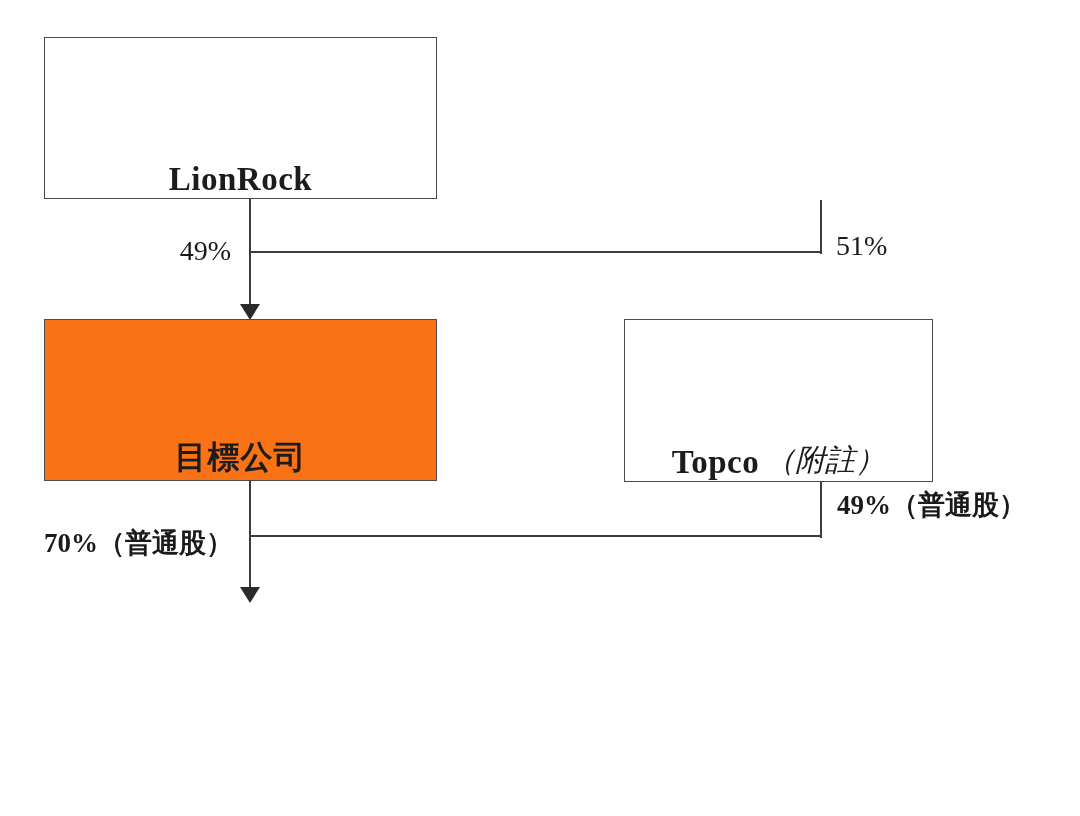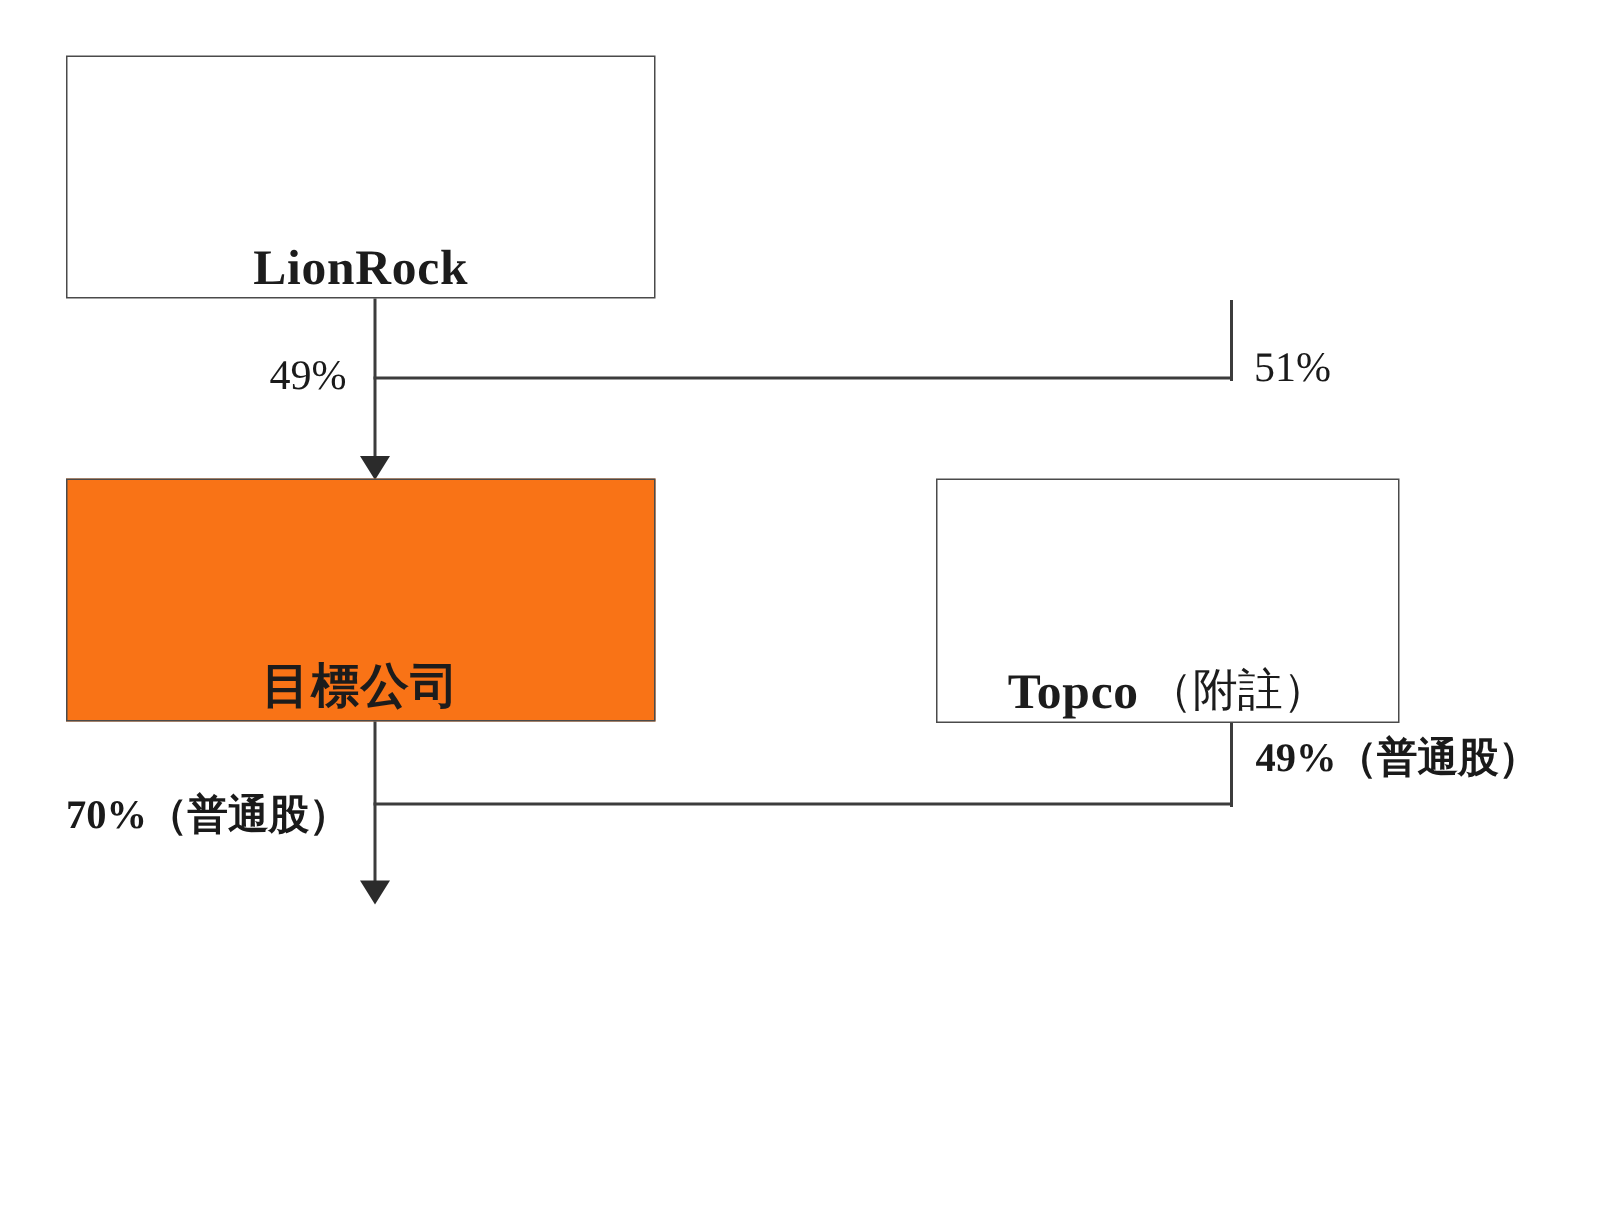--- a/index.html
+++ b/index.html
@@ -34,20 +34,21 @@
   }
   .box-label-cjk {
     font-weight: bold;
     font-size: 32px;
     color: #1c1c1c;
     letter-spacing: 1px;
     font-family: "Liberation Sans", "DejaVu Sans", sans-serif;
   }
   .box-label-note {
     font-family: "Liberation Serif", "DejaVu Serif", serif;
+    font-style: italic;
     font-weight: normal;
     font-size: 30px;
     color: #1c1c1c;
     margin-left: 6px;
   }
   .vline {
     position: absolute;
     width: 2px;
     background: #3c3c3c;
   }

